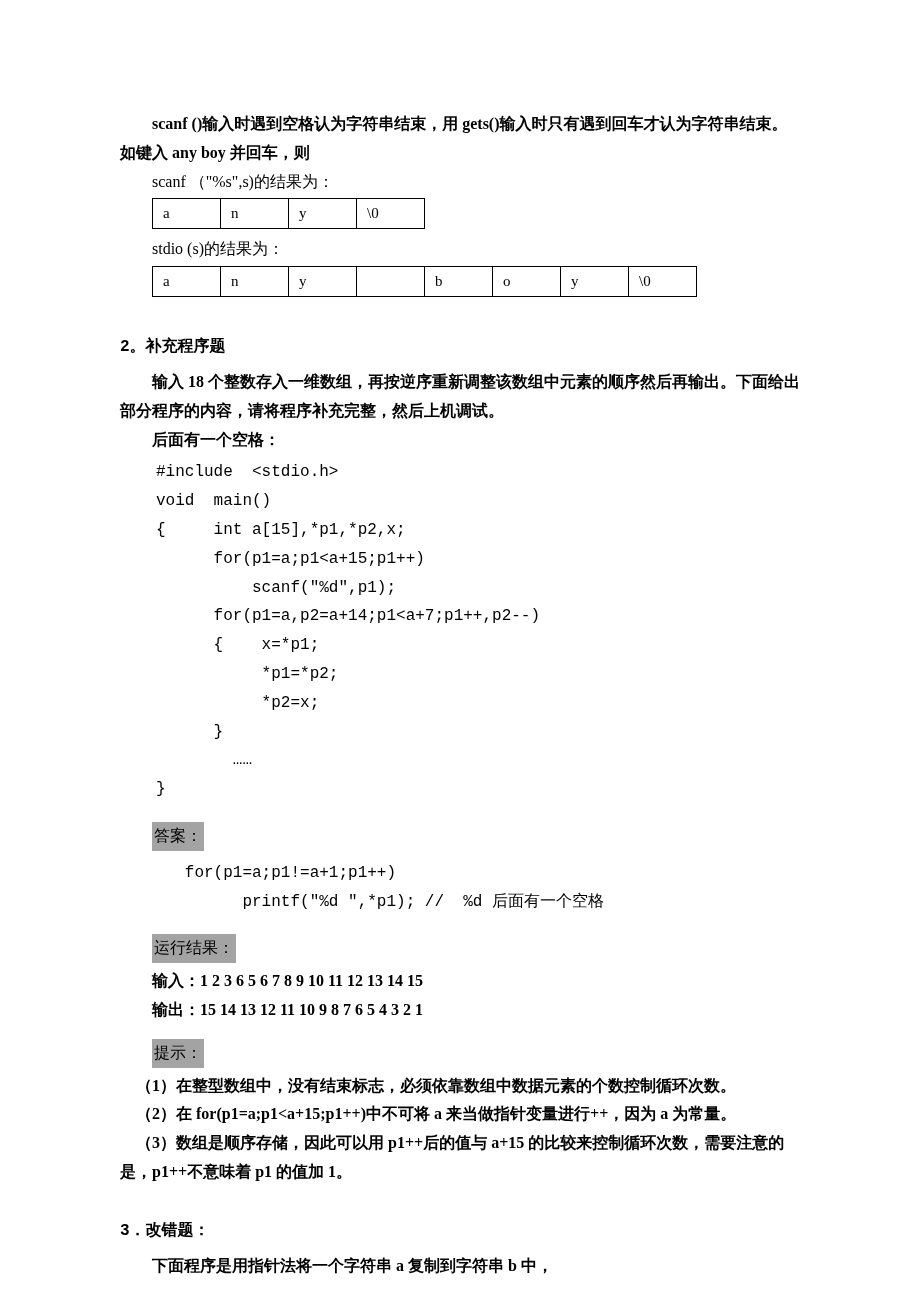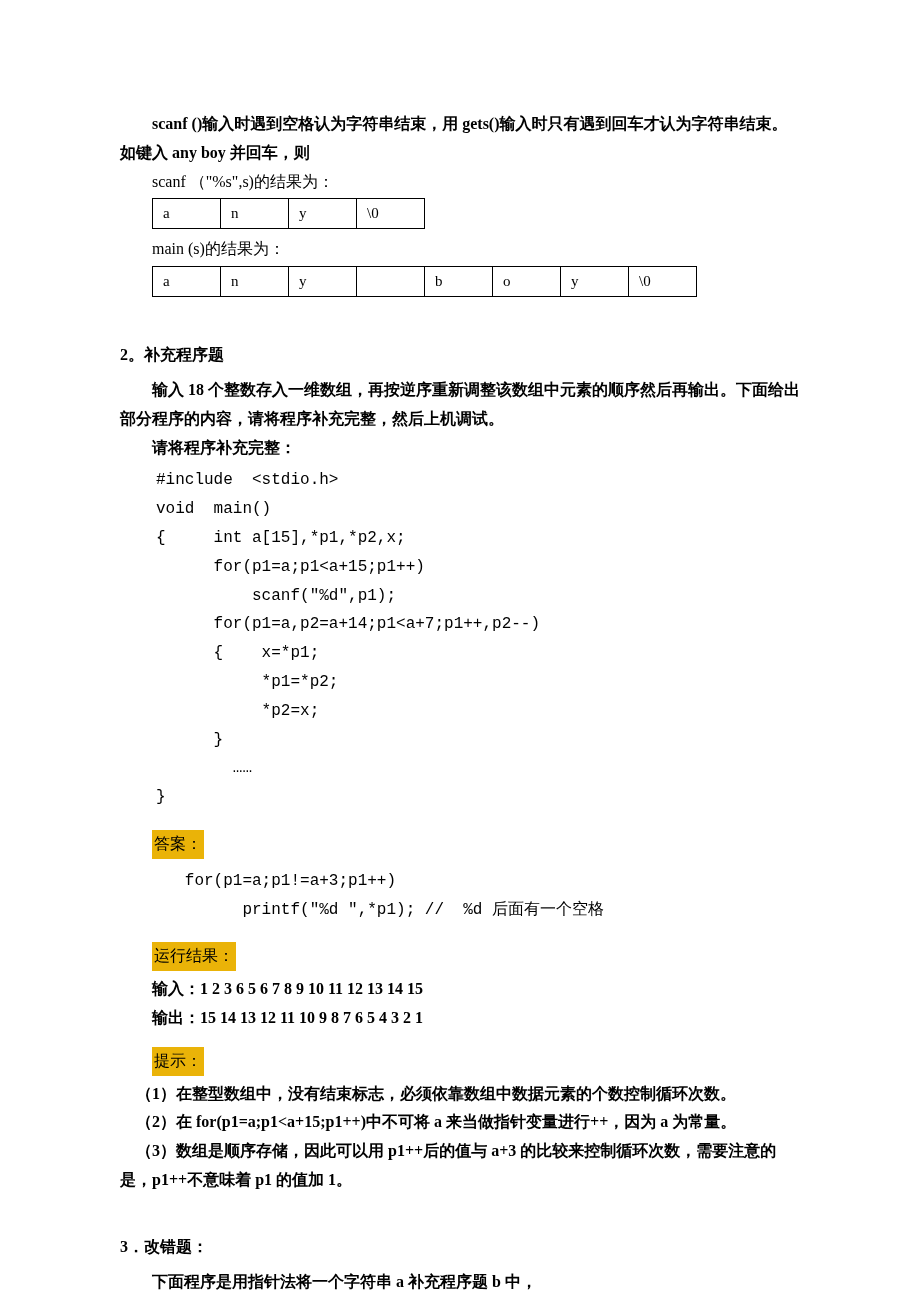--- a/index.html
+++ b/index.html
@@ -31,33 +31,33 @@
       text-align: left;
       padding-left: 10px;
       font-size: 15px;
     }
     .subtitle {
       margin: 0;
       text-indent: 2em;
     }
     .section-head {
       font-weight: bold;
-      margin: 20px 0 6px 0;
-      font-family: Liberation Serif, serif;
+      margin: 12px 0 6px 0;
+      font-family: Liberation Mono, monospace;
     }
     .code-block {
       font-family: 'SimSun', 'Courier New', monospace;
       white-space: pre;
       margin: 4px;
       line-height: 1.8;
       padding-left: 2em;
     }
     .label-block {
       display: inline-block;
-      background: #eab308;
+      background: #a3a3a3;
       padding: 0 2px;
       margin: 14px 0 4px 2em;
     }
     .spacer {
       height: 18px;
     }
   </style>
 </head>
 <body>
 
@@ -66,63 +66,63 @@
 <table class="cells">
   <tbody>
       <tr>
     <td>a</td>
     <td>n</td>
     <td>y</td>
     <td>\0</td>
   </tr>
 </tbody>
   </table>
-<p class="subtitle">main (s)的结果为：</p>
+<p class="subtitle">stdio (s)的结果为：</p>
 <table class="cells">
   <tbody>
       <tr>
     <td>a</td>
     <td>n</td>
     <td>y</td>
     <td> </td>
     <td>b</td>
     <td>o</td>
     <td>y</td>
     <td>\0</td>
   </tr>
 </tbody>
   </table>
 
 <div class="spacer"></div>
 
 <p class="section-head no-indent">2。补充程序题</p>
 <p class="para">输入 18 个整数存入一维数组，再按逆序重新调整该数组中元素的顺序然后再输出。下面给出部分程序的内容，请将程序补充完整，然后上机调试。</p>
-<p class="para">请将程序补充完整：</p>
+<p class="para">后面有一个空格：</p>
 <pre class="code-block">#include  &lt;stdio.h&gt;
 void  main()
 {     int a[15],*p1,*p2,x;
       for(p1=a;p1&lt;a+15;p1++)
           scanf("%d",p1);
       for(p1=a,p2=a+14;p1&lt;a+7;p1++,p2--)
       {    x=*p1;
            *p1=*p2;
            *p2=x;
       }
         ……
 }</pre>
 
 <div><span class="label-block">答案：</span></div>
-<pre class="code-block">   for(p1=a;p1!=a+3;p1++)
+<pre class="code-block">   for(p1=a;p1!=a+1;p1++)
          printf("%d ",*p1); //  %d 后面有一个空格</pre>
 
 <div><span class="label-block">运行结果：</span></div>
 <p class="para">输入：1 2 3 6 5 6 7 8 9 10 11 12 13 14 15</p>
 <p class="para">输出：15 14 13 12 11 10 9 8 7 6 5 4 3 2 1</p>
 
 <div><span class="label-block">提示：</span></div>
 <p class="para" style="text-indent:1em;">（1）在整型数组中，没有结束标志，必须依靠数组中数据元素的个数控制循环次数。</p>
 <p class="para" style="text-indent:1em;">（2）在 for(p1=a;p1&lt;a+15;p1++)中不可将 a 来当做指针变量进行++，因为 a 为常量。</p>
-<p class="para" style="text-indent:1em;">（3）数组是顺序存储，因此可以用 p1++后的值与 a+3 的比较来控制循环次数，需要注意的是，p1++不意味着 p1 的值加 1。</p>
+<p class="para" style="text-indent:1em;">（3）数组是顺序存储，因此可以用 p1++后的值与 a+15 的比较来控制循环次数，需要注意的是，p1++不意味着 p1 的值加 1。</p>
 
 <div class="spacer"></div>
 
 <p class="section-head no-indent">3．改错题：</p>
-<p class="para">下面程序是用指针法将一个字符串 a 补充程序题 b 中，</p>
+<p class="para">下面程序是用指针法将一个字符串 a 复制到字符串 b 中，</p>
 
 </body></html>

